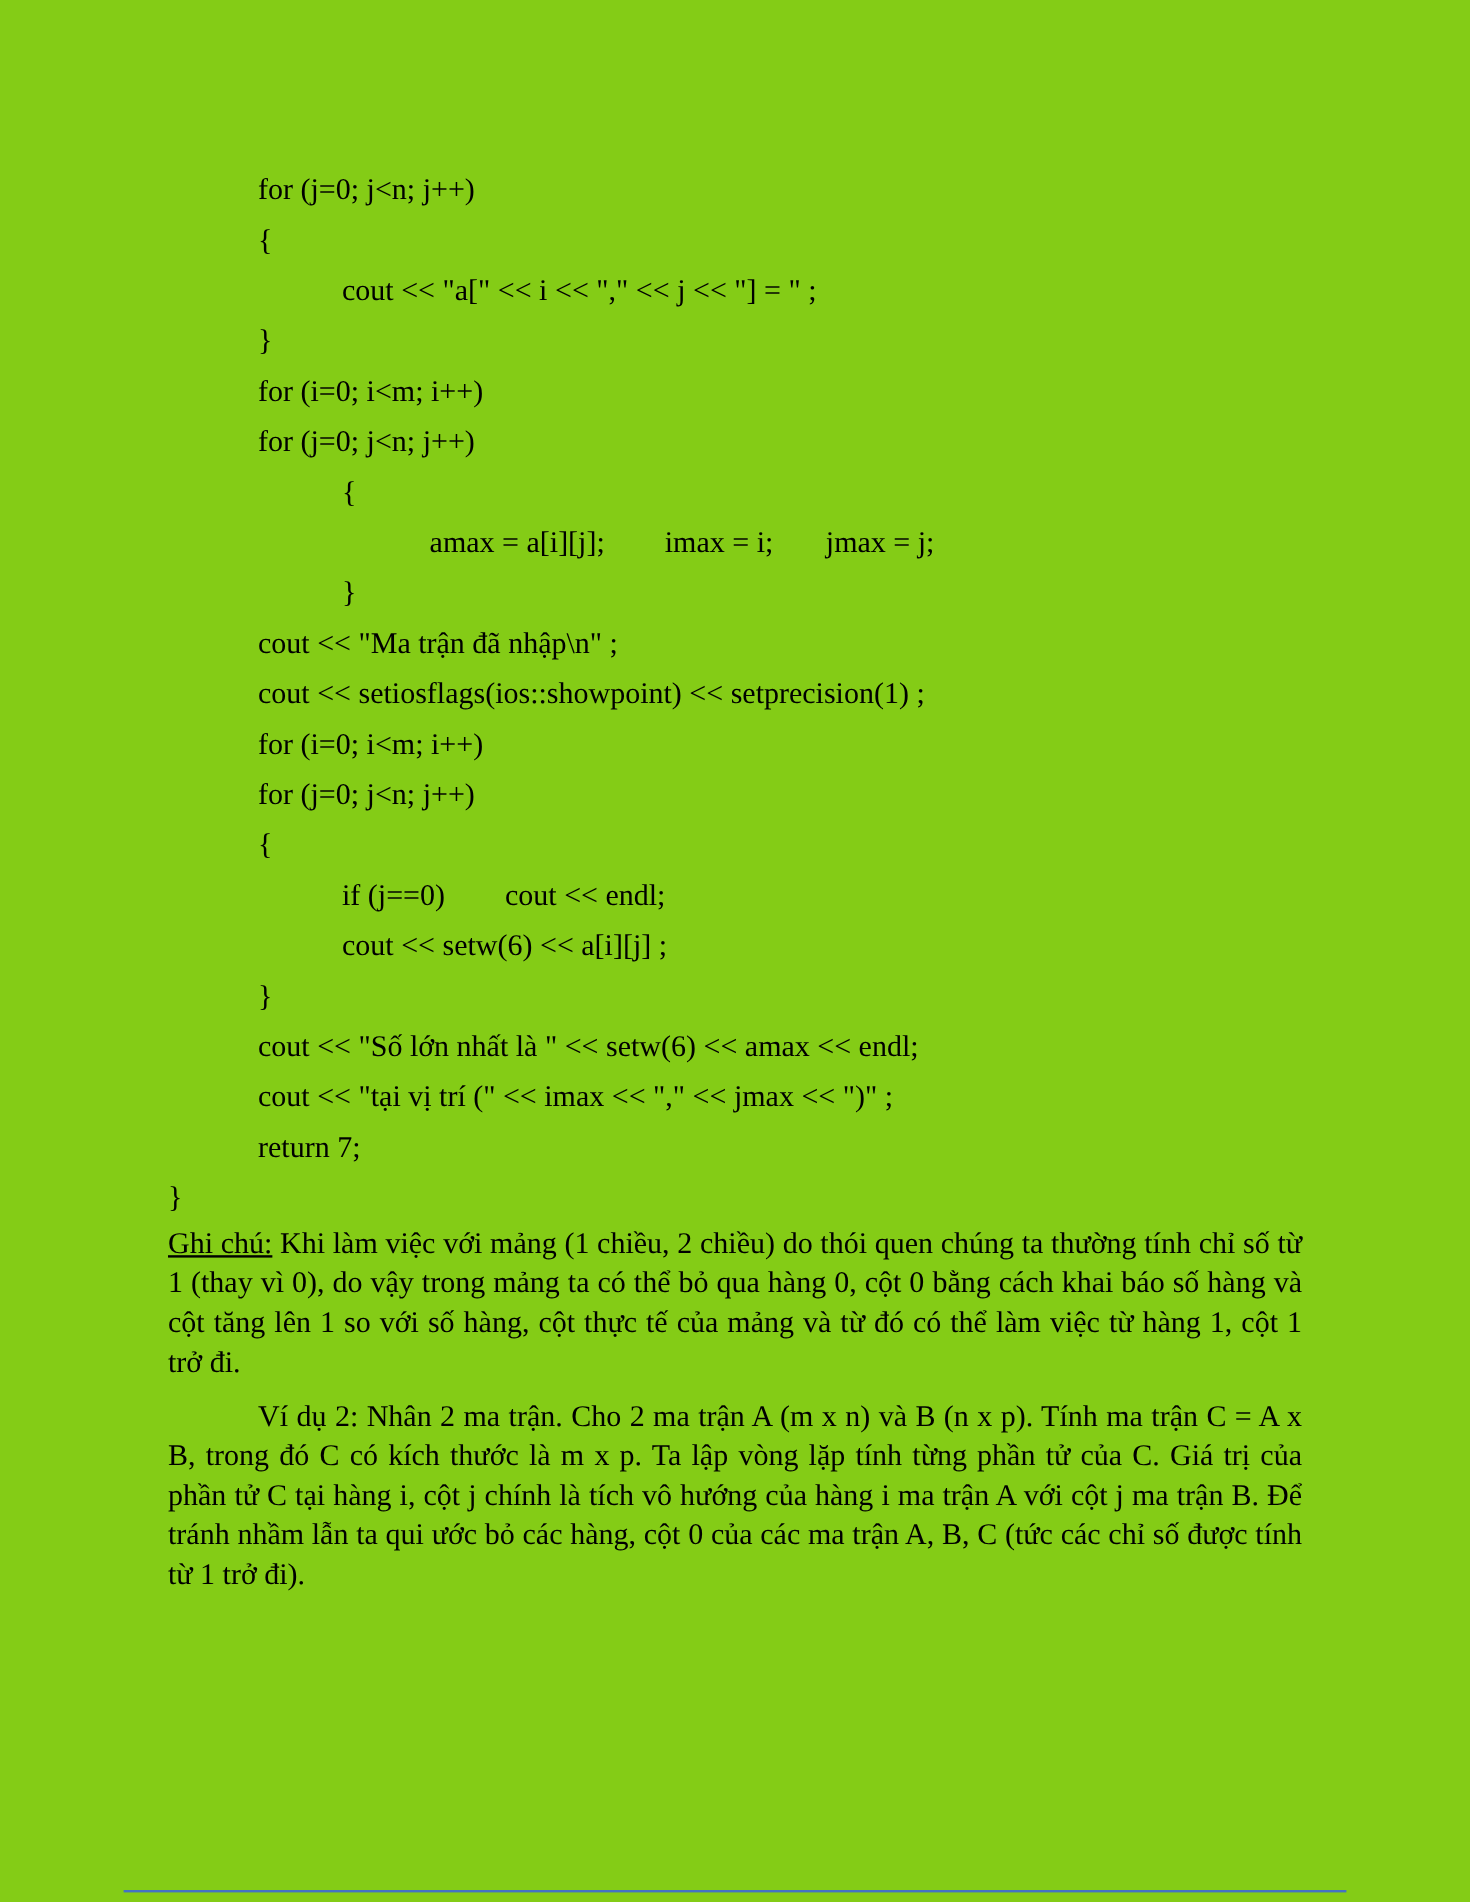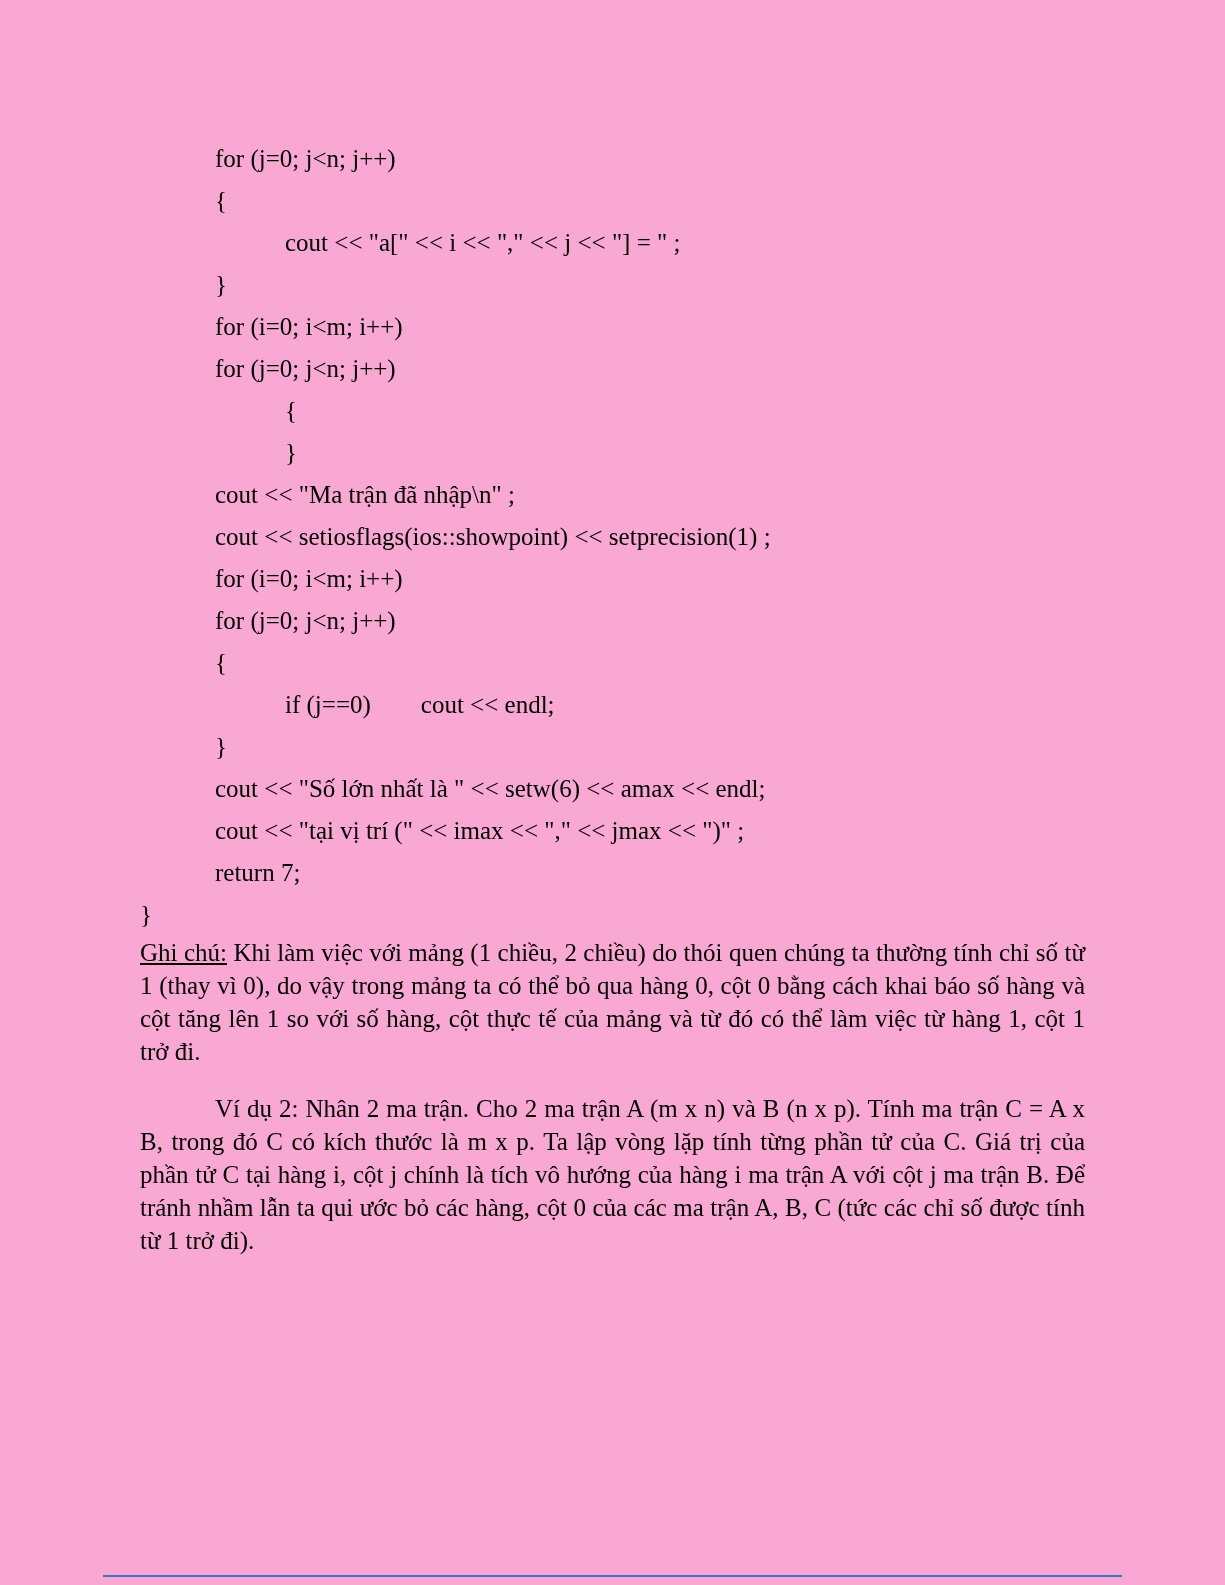--- a/index.html
+++ b/index.html
@@ -30,57 +30,59 @@
   .ind-1 { padding-left: 75px; }
   .ind-2 { padding-left: 145px; }
   .ind-3 { padding-left: 218px; }
   .para {
     margin: 0;
     font-size: 25px;
     line-height: 33px;
     text-align: justify;
   }
   .para + .para {
-    margin-top: 24px;
+    margin-top: 12px;
   }
   .underline {
     text-decoration: underline;
   }
   .indent-first {
     text-indent: 75px;
   }
   .footer-rule {
     position: absolute;
     left: 103px;
     right: 103px;
     bottom: 8px;
     height: 2px;
     background: #4472c4;
   }
 </style>
 </head>
 <body>
 
-<div class="page" style="background: #f9a8d4; color: rgb(0, 0, 0);">
+<div class="page" style="background: #84cc16; color: rgb(0, 0, 0);">
 
   <div class="code-block" id="code-block">
       <div class="code-line ind-1">for (j=0; j&lt;n; j++)</div>
       <div class="code-line ind-1">{</div>
       <div class="code-line ind-2">cout &lt;&lt; "a[" &lt;&lt; i &lt;&lt; "," &lt;&lt; j &lt;&lt; "] = " ;</div>
       <div class="code-line ind-1">}</div>
       <div class="code-line ind-1">for (i=0; i&lt;m; i++)</div>
       <div class="code-line ind-1">for (j=0; j&lt;n; j++)</div>
       <div class="code-line ind-2">{</div>
+      <div class="code-line ind-3">amax = a[i][j];        imax = i;       jmax = j;</div>
       <div class="code-line ind-2">}</div>
       <div class="code-line ind-1">cout &lt;&lt; "Ma trận đã nhập\n" ;</div>
       <div class="code-line ind-1">cout &lt;&lt; setiosflags(ios::showpoint) &lt;&lt; setprecision(1) ;</div>
       <div class="code-line ind-1">for (i=0; i&lt;m; i++)</div>
       <div class="code-line ind-1">for (j=0; j&lt;n; j++)</div>
       <div class="code-line ind-1">{</div>
       <div class="code-line ind-2">if (j==0)        cout &lt;&lt; endl;</div>
+      <div class="code-line ind-2">cout &lt;&lt; setw(6) &lt;&lt; a[i][j] ;</div>
       <div class="code-line ind-1">}</div>
       <div class="code-line ind-1">cout &lt;&lt; "Số lớn nhất là " &lt;&lt; setw(6) &lt;&lt; amax &lt;&lt; endl;</div>
       <div class="code-line ind-1">cout &lt;&lt; "tại vị trí (" &lt;&lt; imax &lt;&lt; "," &lt;&lt; jmax &lt;&lt; ")" ;</div>
       <div class="code-line ind-1">return 7;</div>
       <div class="code-line ind-0">}</div>
     </div>
 
   <p class="para"><span class="underline">Ghi chú:</span><span> Khi làm việc với mảng (1 chiều, 2 chiều) do thói quen chúng ta thường tính chỉ số từ 1 (thay vì 0), do vậy trong mảng ta có thể bỏ qua hàng 0, cột 0 bằng cách khai báo số hàng và cột tăng lên 1 so với số hàng, cột thực tế của mảng và từ đó có thể làm việc từ hàng 1, cột 1 trở đi.</span></p>
 
   <p class="para indent-first"><span>Ví dụ 2: Nhân 2 ma trận. Cho 2 ma trận A (m x n) và B (n x p). Tính ma trận C = A x B, trong đó C có kích thước là m x p. Ta lập vòng lặp tính từng phần tử của C. Giá trị của phần tử C tại hàng i, cột j chính là tích vô hướng của hàng i ma trận A với cột j ma trận B. Để tránh nhầm lẫn ta qui ước bỏ các hàng, cột 0 của các ma trận A, B, C (tức các chỉ số được tính từ 1 trở đi).</span></p>

